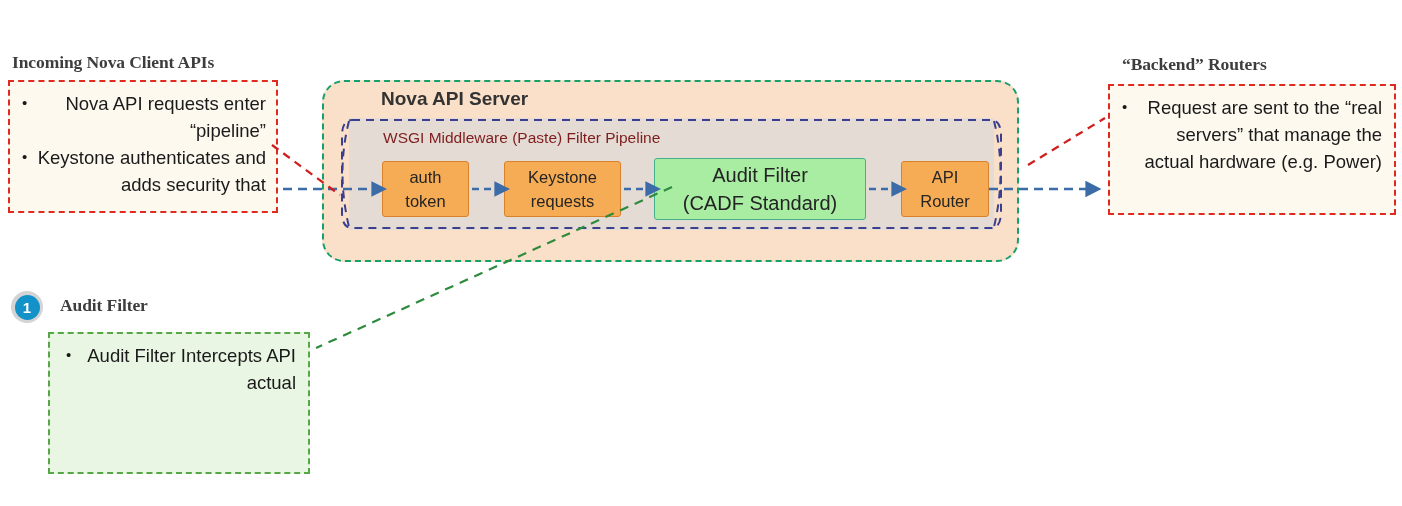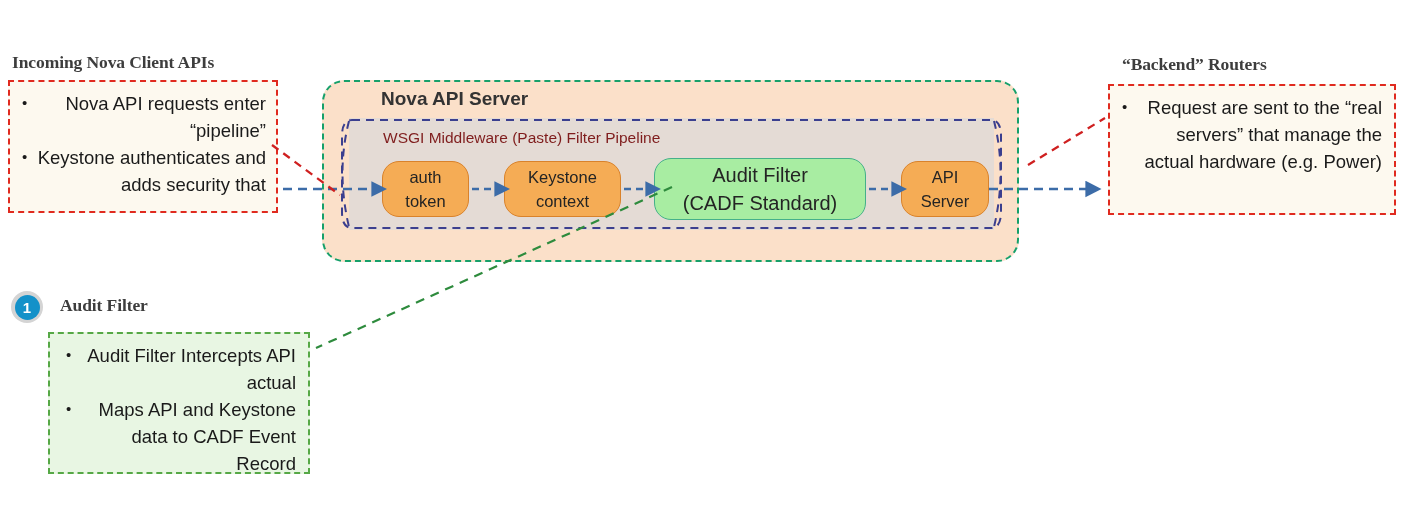--- a/index.html
+++ b/index.html
@@ -96,21 +96,21 @@
   .pipeline-label {
     font-family: "Liberation Sans", sans-serif;
     font-size: 15.5px;
     color: #7f1d1d;
     white-space: nowrap;
   }
 
   
   .node {
     box-sizing: border-box;
-    border-radius: 17px;
+    border-radius: 3px;
     display: flex;
     flex-direction: column;
     align-items: center;
     justify-content: center;
     text-align: center;
   }
   .node.orange {
     background: #f5ac55;
     border: 1.6px solid #d9822b;
   }
@@ -190,31 +190,31 @@
 
   <div class="abs pipeline-label" style="left:383px; top:129px;">WSGI Middleware (Paste) Filter Pipeline</div>
 
   <div class="abs node orange" style="left:382px; top:161px; width:87px; height:56px;">
     <span class="ln">auth</span>
     <span class="ln">token</span>
   </div>
 
   <div class="abs node orange" style="left:504px; top:161px; width:117px; height:56px;">
     <span class="ln">Keystone</span>
-    <span class="ln">context</span>
+    <span class="ln">requests</span>
   </div>
 
   <div class="abs node green" style="left:654px; top:158px; width:212px; height:62px;">
     <span class="ln">Audit Filter</span>
     <span class="ln">(CADF Standard)</span>
   </div>
 
   <div class="abs node orange" style="left:901px; top:161px; width:88px; height:56px;">
     <span class="ln">API</span>
-    <span class="ln">Server</span>
+    <span class="ln">Router</span>
   </div>
 
   <svg class="svg-layer">
     <defs>
       <marker id="ah" markerWidth="7" markerHeight="7" refX="1" refY="3" orient="auto" markerUnits="strokeWidth">
         <path d="M0,0 L0,6 L6,3 z" fill="#3c6ca8"></path>
       </marker>
       <marker id="ahs" markerWidth="8" markerHeight="8" refX="1" refY="3.2" orient="auto" markerUnits="strokeWidth">
         <path d="M0,0 L0,6.4 L6.2,3.2 z" fill="#3c6ca8"></path>
       </marker>
@@ -239,17 +239,16 @@
 
   <div class="abs badge-wrap" style="left:11px; top:291px;">
     <div class="badge-inner">1</div>
   </div>
 
   <div class="abs sec-title" style="left:60px; top:295px;">Audit Filter</div>
 
   <div class="abs callout-green" style="left:48px; top:332px; width:262px; height:142px;">
     <ul class="bullets" style="margin:8px 12px 0 14px;">
       <li>Audit Filter Intercepts API actual</li>
-      <li>Maps API and Keystone data to CADF Event Record</li>
     </ul>
   </div>
 
 </div>
 
 </body></html>

